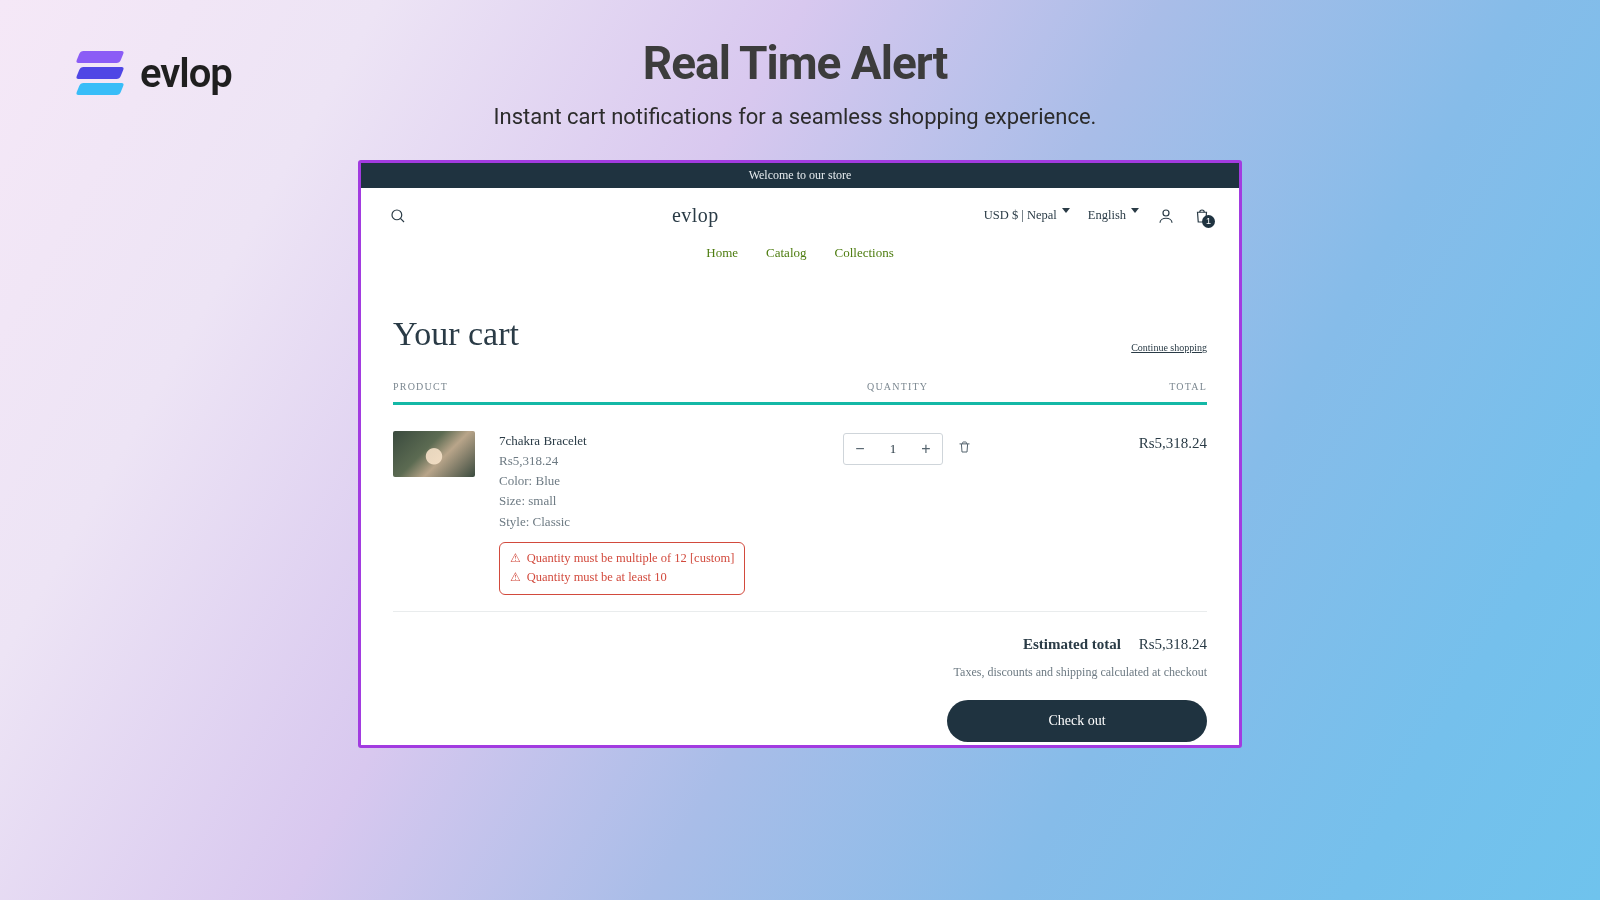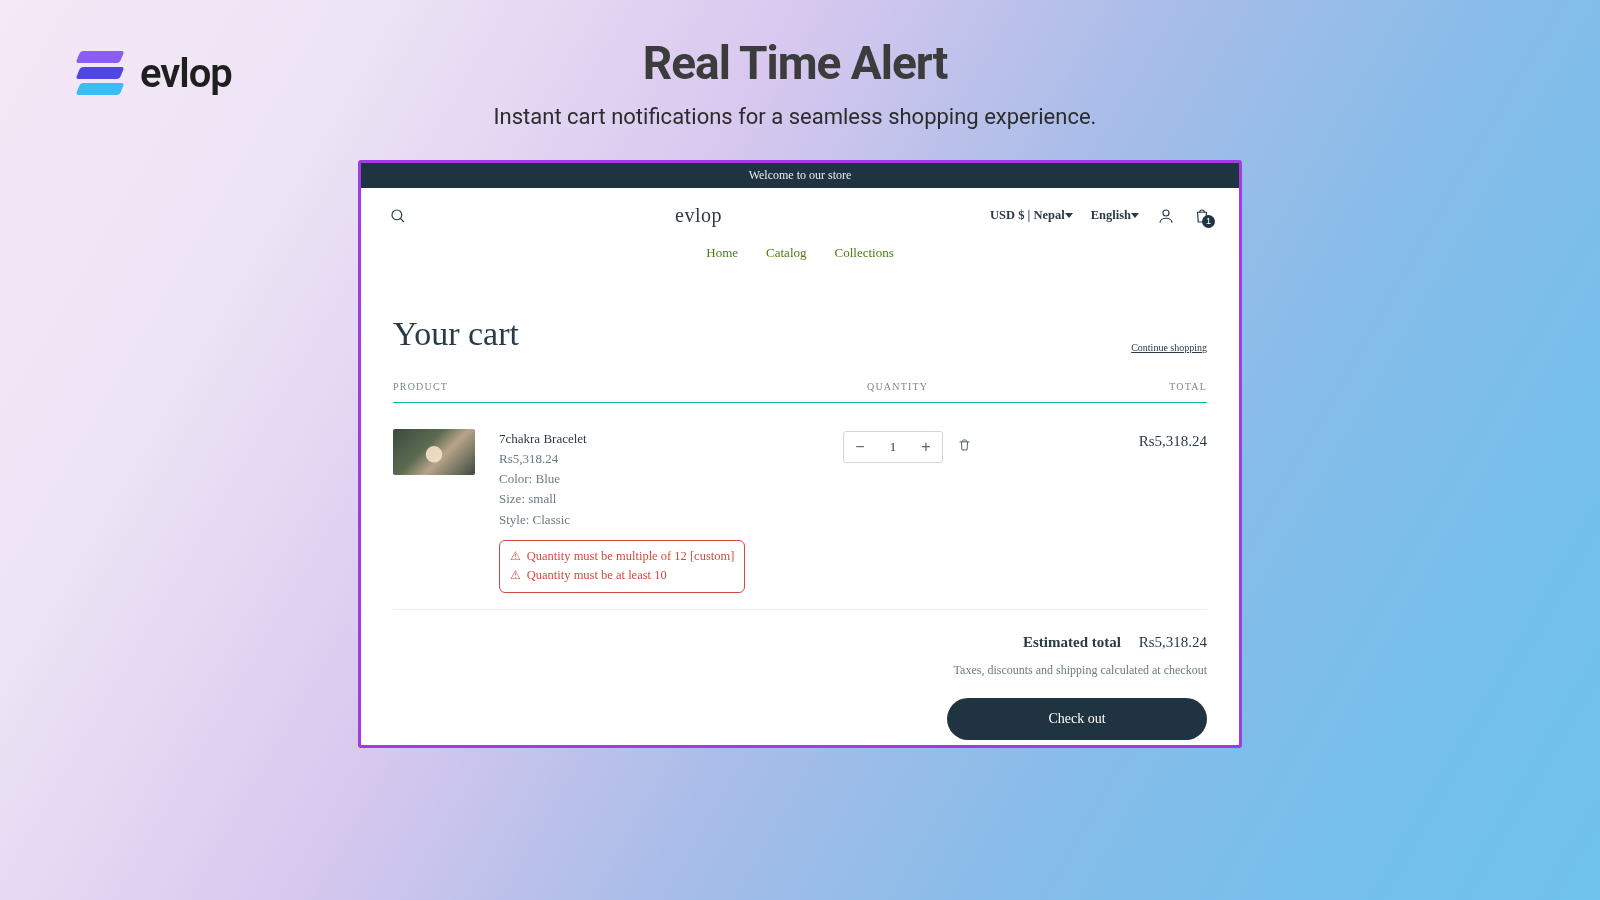--- a/index.html
+++ b/index.html
@@ -65,21 +65,21 @@
 .store-header {
   display: flex; align-items: center; justify-content: space-between;
   padding: 16px 28px 4px;
   font-family: Georgia, serif;
   color:#2a3b46;
 }
 .store-header-left, .store-header-right {
   display: flex; align-items: center; gap: 18px;
 }
 .store-header-center { font-size: 20px; letter-spacing: .5px; }
-.hdr-chip { font-size: 12.5px; display:flex; align-items:center; cursor:pointer;font-weight:bold; }
+.hdr-chip { font-size: 12.5px; display:flex; align-items:flex-start; gap:5px; cursor:pointer; }
 .chev-down { width:0; height:0; border-left:4px solid transparent; border-right:4px solid transparent; border-top:5px solid #2a3b46; }
 .cart-badge { position:relative; }
 .cart-badge .count {
   position:absolute; right:-4px; bottom:-2px;
   background:#1f3340; color:#fff; font-size:9px;
   width:13px; height:13px; border-radius:50%;
   display:flex; align-items:center; justify-content:center;
   font-family: sans-serif;
 }
 
@@ -92,21 +92,21 @@
 
 .cart-body { padding: 0 32px 18px; font-family: Georgia, serif; color:#2a3b46; }
 .cart-title-row { display:flex; align-items:flex-end; justify-content:space-between; margin-top:34px; }
 .cart-title { font-size: 34px; font-weight: 400; }
 .continue { font-size: 10px; text-decoration: underline; cursor:pointer; }
 
 .cart-cols {
   display:flex; justify-content:space-between;
   font-size:10px; letter-spacing:.12em; color:#7b8790;
   margin-top: 28px; padding-bottom:10px;
-  border-bottom:1px solid #14b8a6;
+  border-bottom:3px solid #14b8a6;
   text-transform: uppercase;
 }
 .col-product { flex:1; }
 .col-qty { width:220px; text-align:left; }
 .col-total { width:120px; text-align:right; }
 
 .cart-line {
   display:flex; gap:24px; padding:26px 0 16px;
   border-bottom:1px solid #e9eced;
 }

